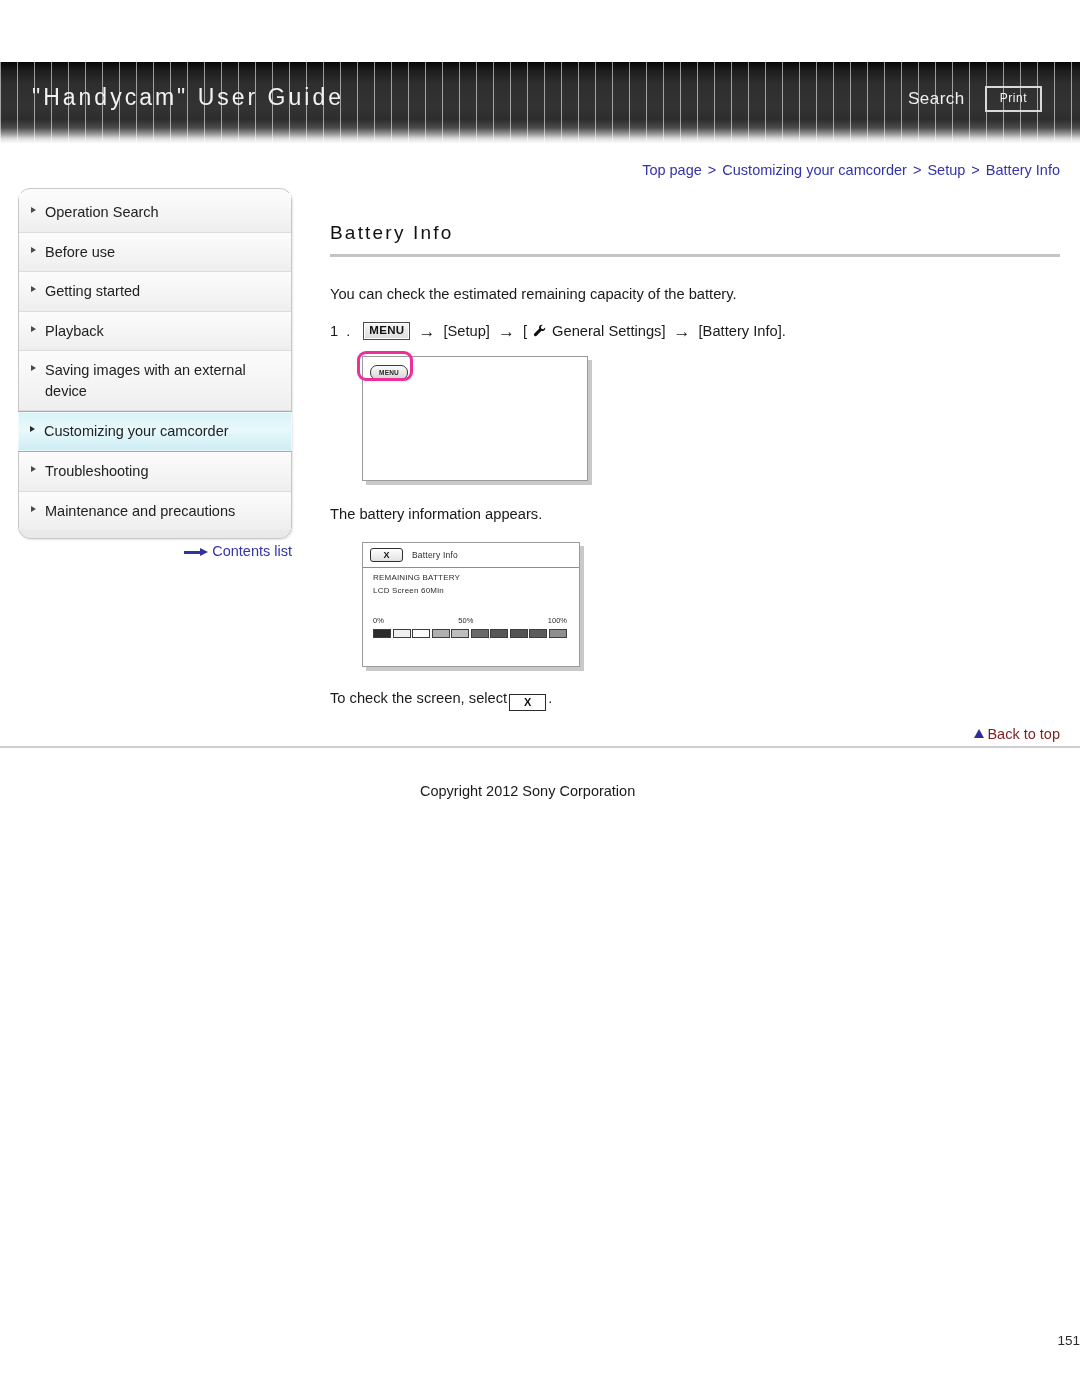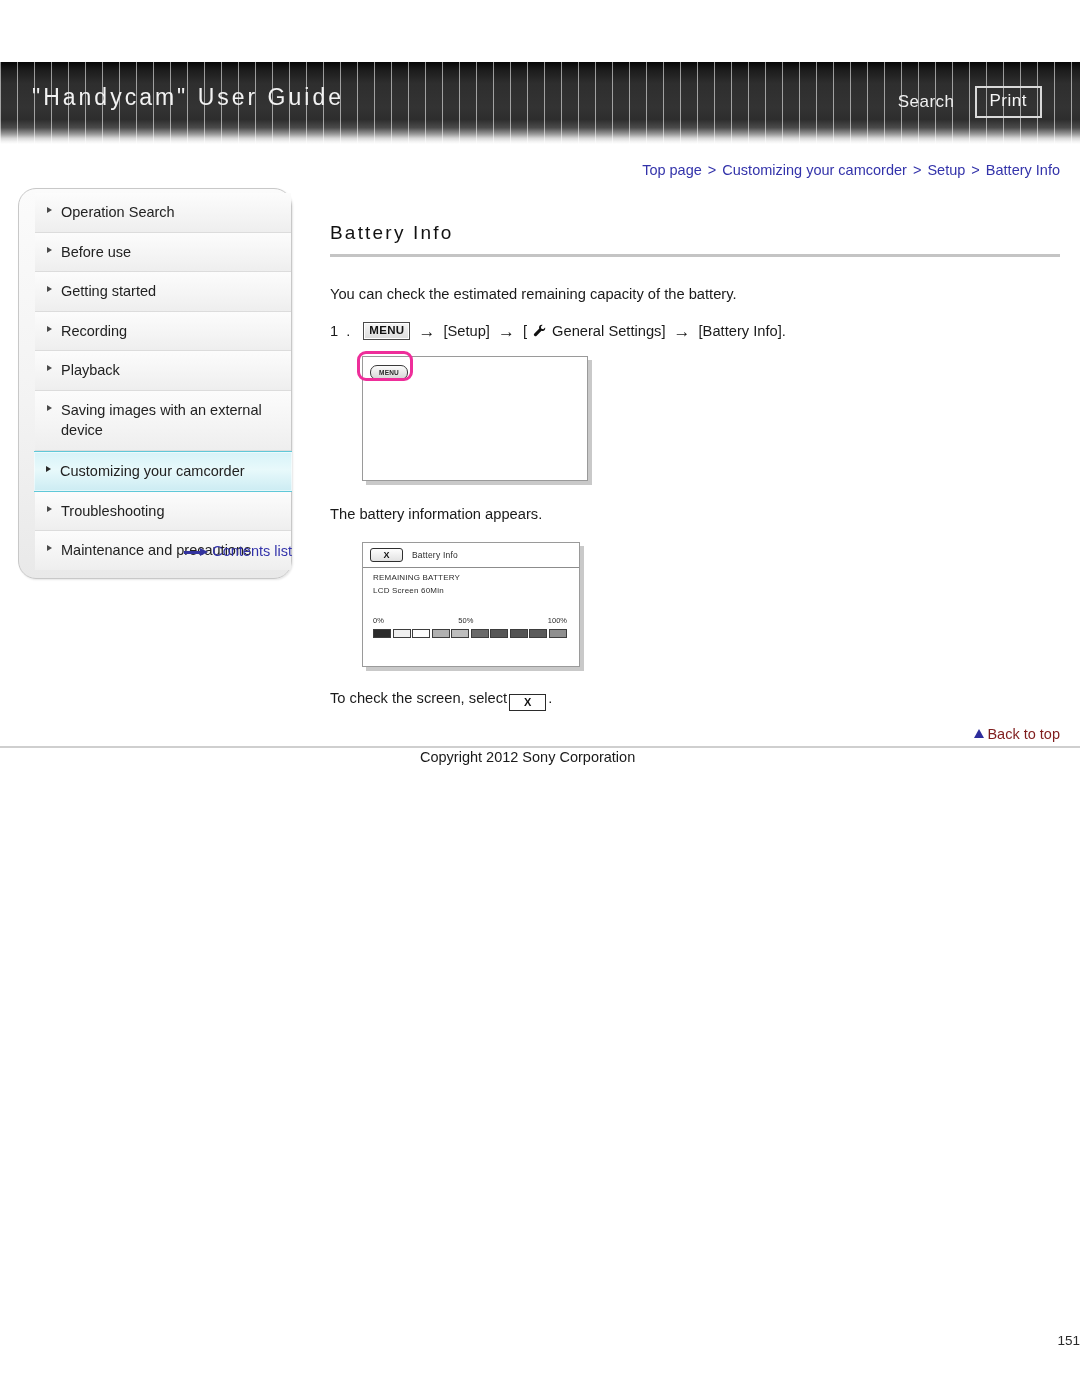--- a/index.html
+++ b/index.html
@@ -62,21 +62,21 @@
     display: flex;
     align-items: center;
     gap: 20px;
   }
   .hdr-search {
     font-size: 17px;
     color: #f0f0f0;
     letter-spacing: 0.5px;
   }
   .hdr-print {
-    font-size: 17px;
+    font-size: 12px;
     color: #f5f5f5;
     border: 2px solid #d9d9d9;
     padding: 3px 13px 5px 13px;
     letter-spacing: 0.5px;
     background: transparent;
   }
 
   
   .breadcrumb {
     position: absolute;
@@ -89,24 +89,24 @@
   .breadcrumb .crumb { color: #3333aa; }
   .breadcrumb .sep { color: #3333aa; padding: 0 2px; }
 
   
   .sidebar {
     position: absolute;
     left: 18px;
     top: 188px;
     width: 274px;
     border: 1px solid #c8c8c8;
-    border-radius: 18px;
+    border-radius: 12px;
     background: linear-gradient(to bottom, #fbfbfb 0%, #f3f3f3 55%, #e9e9e9 100%);
     box-shadow: 1px 1px 2px rgba(0,0,0,0.10);
-    padding: 4px 0 8px 16px;
+    padding: 4px 0 8px 0;
     box-sizing: border-box;
   }
   .nav-item {
     position: relative;
     padding: 9px 10px 9px 26px;
     font-size: 14.5px;
     color: #222;
     border-bottom: 1px solid #dcdcdc;
     line-height: 1.42;
     background: linear-gradient(to bottom, #fcfcfc 0%, #f4f4f4 60%, #eeeeee 100%);
@@ -374,21 +374,21 @@
     position: absolute;
     left: 0;
     top: 746px;
     width: 1080px;
     height: 2px;
     background: #cfcfcf;
   }
   .copyright {
     position: absolute;
     left: 420px;
-    top: 749px;
+    top: 783px;
     font-size: 14.5px;
     color: #1a1a1a;
   }
   .page-number {
     position: absolute;
     left: 0;
     top: 1333px;
     width: 1080px;
     text-align: right;
     font-size: 13.5px;
@@ -422,24 +422,20 @@
     <span class="bullet"></span>
     <span>Operation Search</span>
   </div>
   <div class="nav-item">
     <span class="bullet"></span>
     <span>Before use</span>
   </div>
   <div class="nav-item">
     <span class="bullet"></span>
     <span>Getting started</span>
-  </div>
-  <div class="nav-item">
-    <span class="bullet"></span>
-    <span>Recording</span>
   </div>
   <div class="nav-item">
     <span class="bullet"></span>
     <span>Playback</span>
   </div>
   <div class="nav-item">
     <span class="bullet"></span>
     <span>Saving images with an external device</span>
   </div>
   <div class="nav-item active">

